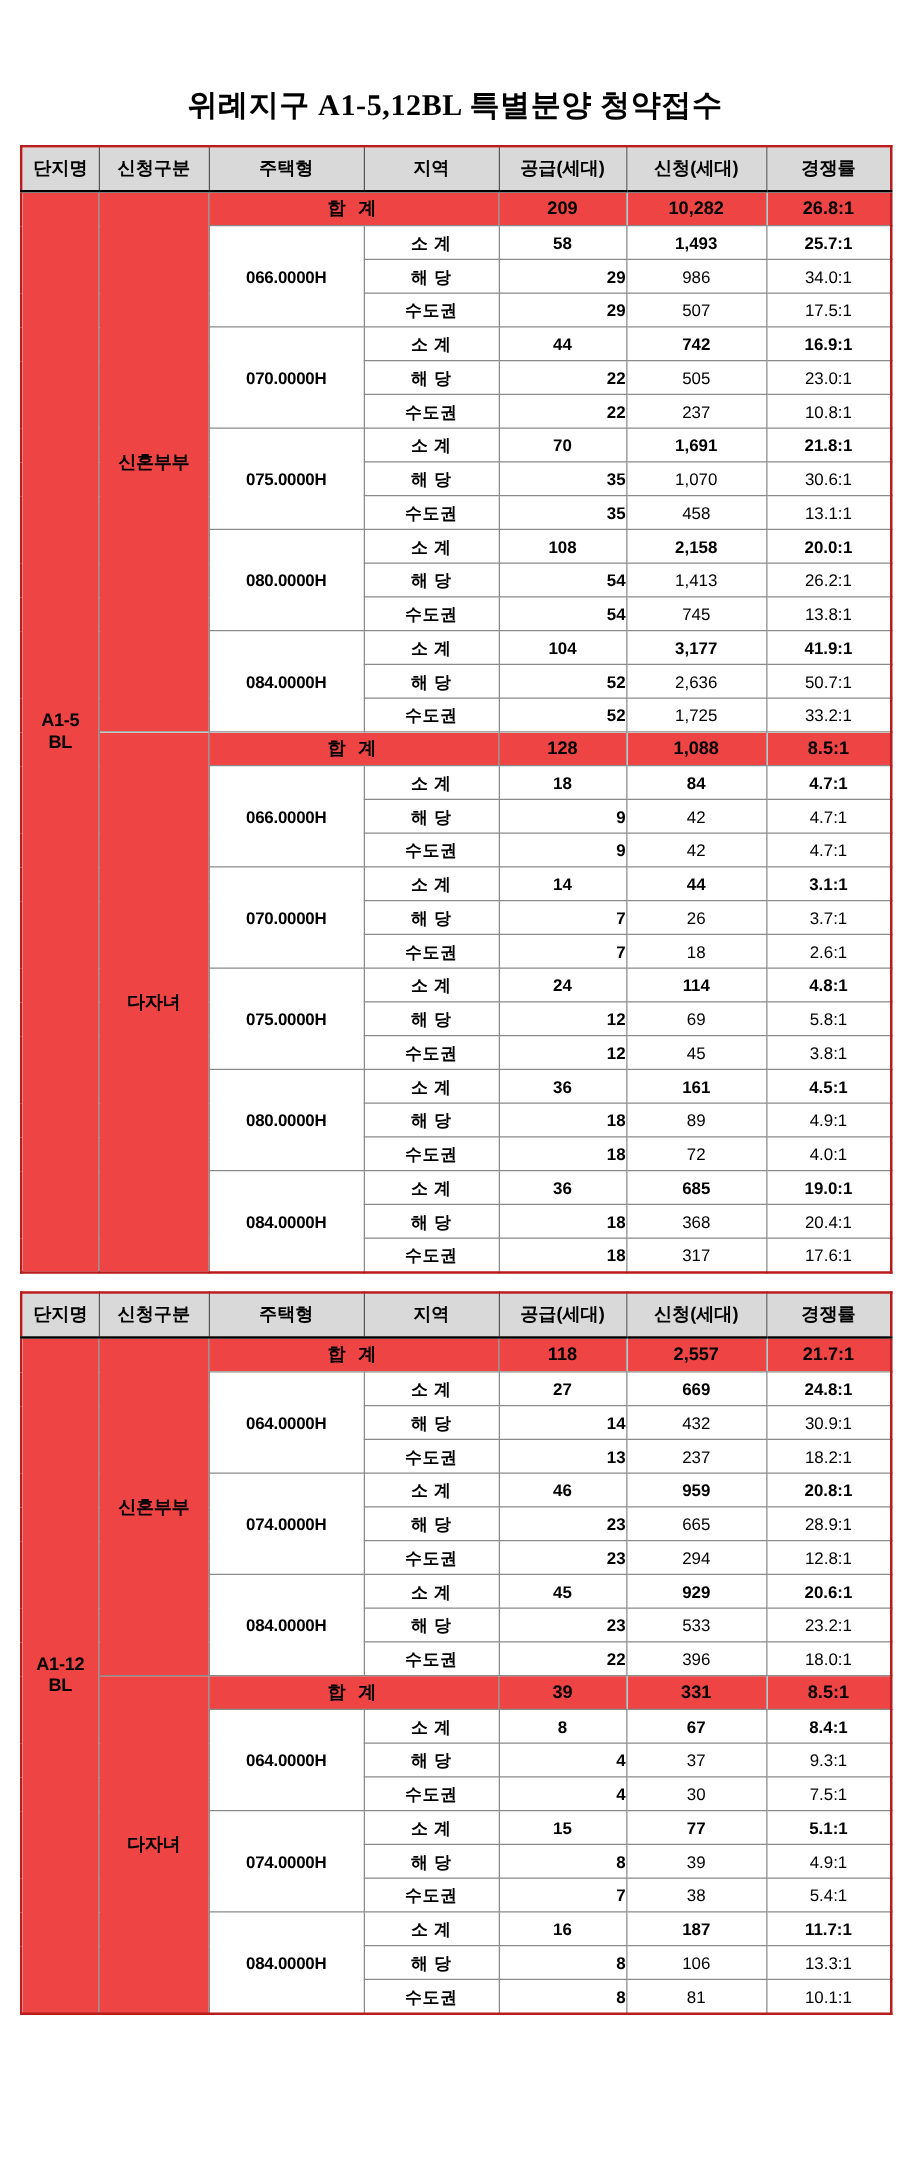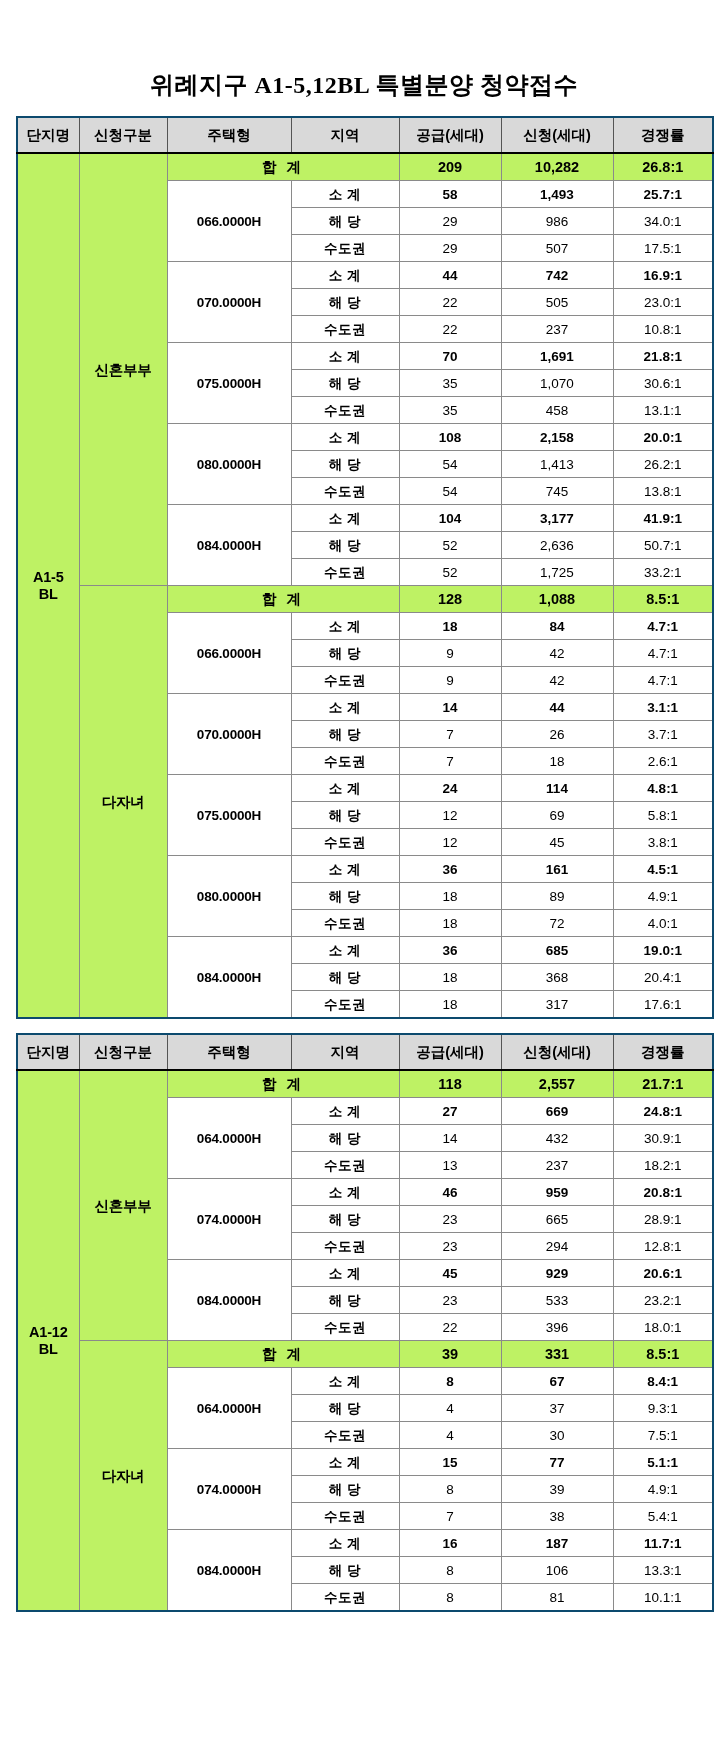--- a/index.html
+++ b/index.html
@@ -29,21 +29,21 @@
     letter-spacing: 0.5px;
     padding-top: 72px;
     padding-bottom: 18px;
     line-height: 1.1;
     white-space: nowrap;
   }
   table.grid {
     border-collapse: collapse;
     table-layout: fixed;
     width: 696px;
-    border: 2px solid #0c4a6e;
+    border: 2px solid #b91c1c;
   }
   table.grid + table.grid {
     margin-top: 14px;
   }
   table.grid th,
   table.grid td {
     border: 1px solid #8a8a8a;
     padding: 0;
     height: 26px;
     font-size: 13.5px;
@@ -90,35 +90,36 @@
     font-size: 14px;
     letter-spacing: -0.2px;
     margin-left: 29px;
   }
   td.region-cell {
     font-weight: 700;
     font-size: 14px;
     letter-spacing: 0.5px;
   }
   tr.total-row td {
-    background: #bef264;
+    background: #ef4444;
     font-weight: 700;
     font-size: 14.5px;
   }
   tr.total-row td.total-label {
     letter-spacing: 3px;
   }
   
   tr.detail td.apply-val,
   tr.detail td.rate-val {
     font-weight: 400;
     font-size: 13.5px;
   }
   tr.detail td.supply-val {
-    font-weight: 400;
+    font-weight: 700;
+    text-align: right;
   }
   tr.sub-row td.apply-val,
   tr.sub-row td.rate-val,
   tr.sub-row td.supply-val {
     font-weight: 700;
   }
   tr.group-start td {
     border-top: 1px solid #4a4a4a;
   }
   tr.section-start td {

